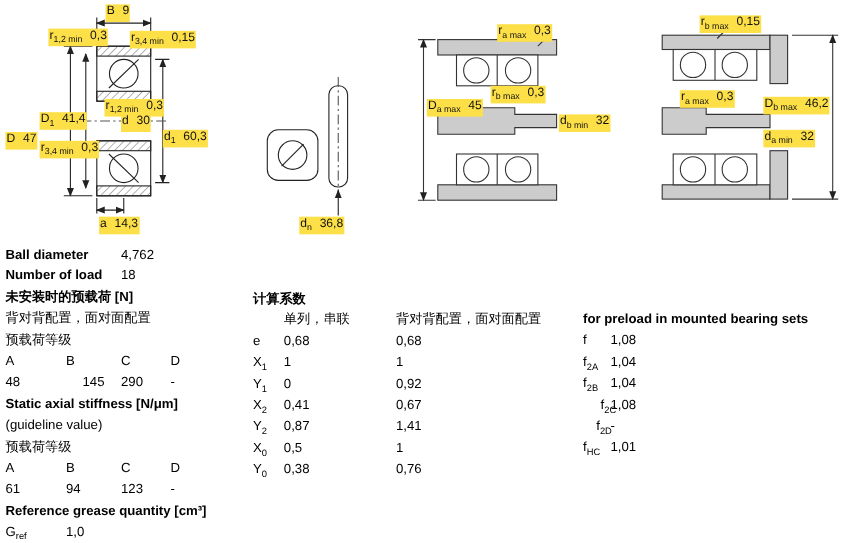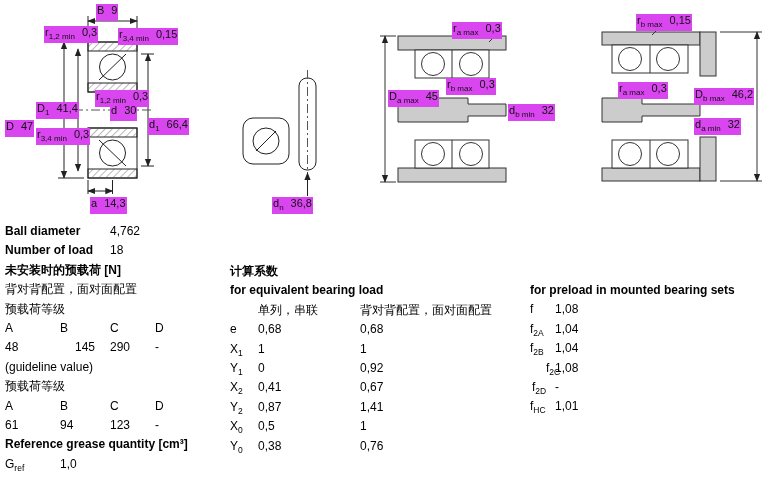--- a/index.html
+++ b/index.html
@@ -1,20 +1,20 @@
 <!DOCTYPE html>
 <html><head>
 <meta charset="utf-8">
 <style>
   * { margin:0; padding:0; box-sizing:border-box; }
   html,body { background:#fff; }
   body { font-family:"Liberation Sans", sans-serif; color:#000; }
   .page { position:relative; width:769px; height:494px; background:#fff; overflow:hidden; font-size:12px; }
   .drawings { position:absolute; left:0; top:0; }
-  .dim { position:absolute; font-size:11px; white-space:nowrap; color:#111; background:#d946ef; line-height:13px; padding:0 1px; }
+  .dim { position:absolute; font-size:11px; white-space:nowrap; color:#111; background:#fde047; line-height:13px; padding:0 1px; }
   .dim sub { font-size:8px; }
   .dim .val { margin-left:7px; }
   .col { position:absolute; }
   .row { position:relative; height:19.4px; line-height:19.4px; }
   .cell { position:absolute; top:0; white-space:nowrap; }
   .cell sub { font-size:8.5px; }
   .b { font-weight:bold; }
 </style>
 </head>
 <body>
@@ -107,21 +107,21 @@
   </svg>
 
   <div class="dim" style="left:96px;top:4px"><span>B</span><sub></sub><span class="val">9</span></div>
   <div class="dim" style="left:44px;top:26px"><span>r</span><sub>1,2 min</sub><span class="val">0,3</span></div>
   <div class="dim" style="left:118px;top:28px"><span>r</span><sub>3,4 min</sub><span class="val">0,15</span></div>
   <div class="dim" style="left:95px;top:90px"><span>r</span><sub>1,2 min</sub><span class="val">0,3</span></div>
   <div class="dim" style="left:36px;top:102px"><span>D</span><sub>1</sub><span class="val">41,4</span></div>
   <div class="dim" style="left:110px;top:104px"><span>d</span><sub></sub><span class="val">30</span></div>
   <div class="dim" style="left:5px;top:120px"><span>D</span><sub></sub><span class="val">47</span></div>
   <div class="dim" style="left:36px;top:128px"><span>r</span><sub>3,4 min</sub><span class="val">0,3</span></div>
-  <div class="dim" style="left:148px;top:118px"><span>d</span><sub>1</sub><span class="val">66,4</span></div>
+  <div class="dim" style="left:148px;top:118px"><span>d</span><sub>1</sub><span class="val">60,3</span></div>
   <div class="dim" style="left:90px;top:197px"><span>a</span><sub></sub><span class="val">14,3</span></div>
   <div class="dim" style="left:272px;top:197px"><span>d</span><sub>n</sub><span class="val">36,8</span></div>
   <div class="dim" style="left:452px;top:22px"><span>r</span><sub>a max</sub><span class="val">0,3</span></div>
   <div class="dim" style="left:388px;top:90px"><span>D</span><sub>a max</sub><span class="val">45</span></div>
   <div class="dim" style="left:446px;top:78px"><span>r</span><sub>b max</sub><span class="val">0,3</span></div>
   <div class="dim" style="left:508px;top:104px"><span>d</span><sub>b min</sub><span class="val">32</span></div>
   <div class="dim" style="left:636px;top:14px"><span>r</span><sub>b max</sub><span class="val">0,15</span></div>
   <div class="dim" style="left:618px;top:82px"><span>r</span><sub>a max</sub><span class="val">0,3</span></div>
   <div class="dim" style="left:694px;top:88px"><span>D</span><sub>b max</sub><span class="val">46,2</span></div>
   <div class="dim" style="left:694px;top:118px"><span>d</span><sub>a min</sub><span class="val">32</span></div>
@@ -150,20 +150,23 @@
       <span class="cell" style="left:105px">C</span>
       <span class="cell" style="left:150px">D</span>
     </div>
     <div class="row">
       <span class="cell" style="left:0">48</span>
       <span class="cell" style="left:70px">145</span>
       <span class="cell" style="left:105px">290</span>
       <span class="cell" style="left:150px">-</span>
     </div>
     <div class="row">
+        <span class="cell b" style="left:0">Static axial stiffness [N/μm]</span>
+      </div>
+    <div class="row">
         <span class="cell" style="left:0">(guideline value)</span>
       </div>
     <div class="row">
         <span class="cell" style="left:0">预载荷等级</span>
       </div>
     <div class="row">
       <span class="cell" style="left:0">A</span>
       <span class="cell" style="left:55px">B</span>
       <span class="cell" style="left:105px">C</span>
       <span class="cell" style="left:150px">D</span>
@@ -181,23 +184,20 @@
       <span class="cell" style="left:0"><span>G</span><sub>ref</sub></span>
       <span class="cell" style="left:55px">1,0</span>
     </div>
   </div>
 
   <div class="col" style="left:230px;top:262px;width:300px">
     <div class="row">
         <span class="cell b" style="left:0">计算系数</span>
       </div>
     <div class="row">
-        <span class="cell b" style="left:0">for equivalent bearing load</span>
-      </div>
-    <div class="row">
       <span class="cell" style="left:28px">单列，串联</span>
       <span class="cell" style="left:130px">背对背配置，面对面配置</span>
     </div>
     <div class="row">
       <span class="cell" style="left:0"><span>e</span><sub></sub></span>
       <span class="cell" style="left:28px">0,68</span>
       <span class="cell" style="left:130px">0,68</span>
     </div>
     <div class="row">
       <span class="cell" style="left:0"><span>X</span><sub>1</sub></span>
@@ -245,21 +245,21 @@
     </div>
     <div class="row">
       <span class="cell" style="left:0"><span>f</span><sub>2B</sub></span>
       <span class="cell" style="left:25px">1,04</span>
     </div>
     <div class="row">
       <span class="cell" style="left:16px"><span>f</span><sub>2C</sub></span>
       <span class="cell" style="left:25px">1,08</span>
     </div>
     <div class="row">
-      <span class="cell" style="left:2px"><span>f</span><sub>2D</sub></span>
+      <span class="cell" style="left:12px"><span>f</span><sub>2D</sub></span>
       <span class="cell" style="left:25px">-</span>
     </div>
     <div class="row">
       <span class="cell" style="left:0"><span>f</span><sub>HC</sub></span>
       <span class="cell" style="left:25px">1,01</span>
     </div>
   </div>
 
 </div>
 

